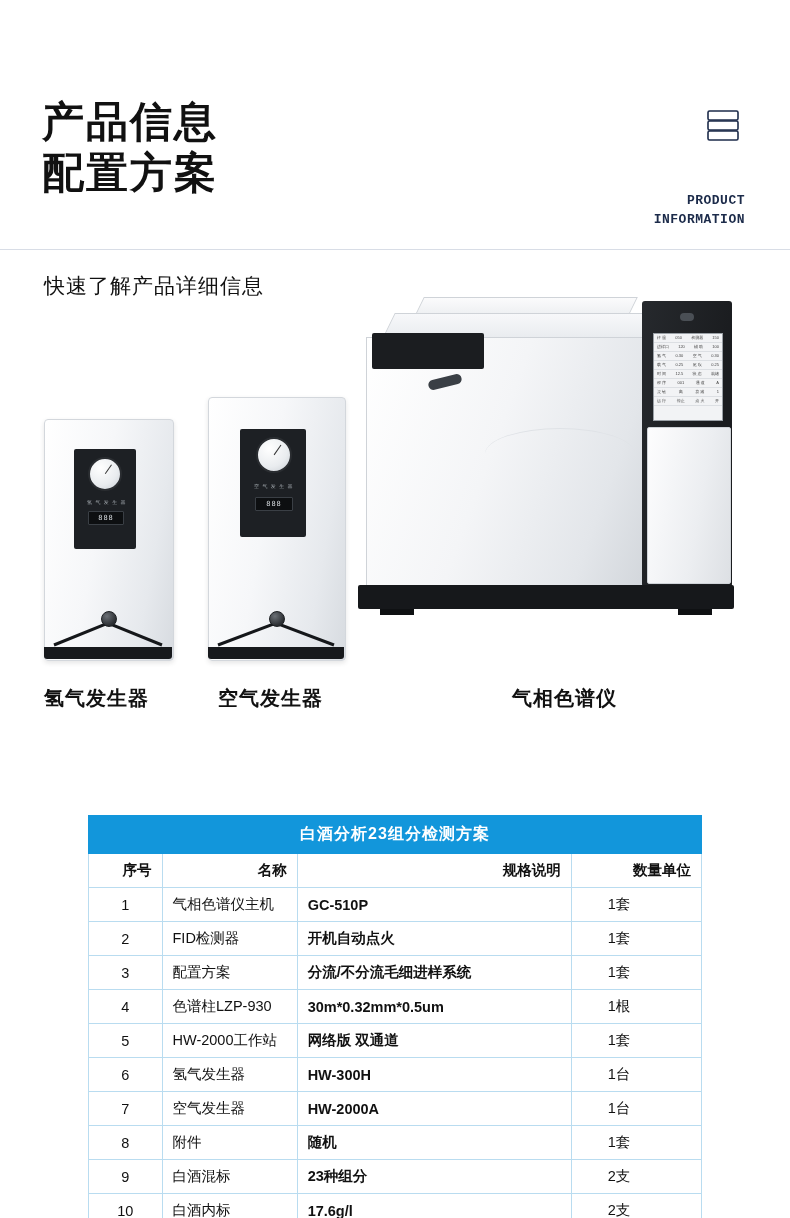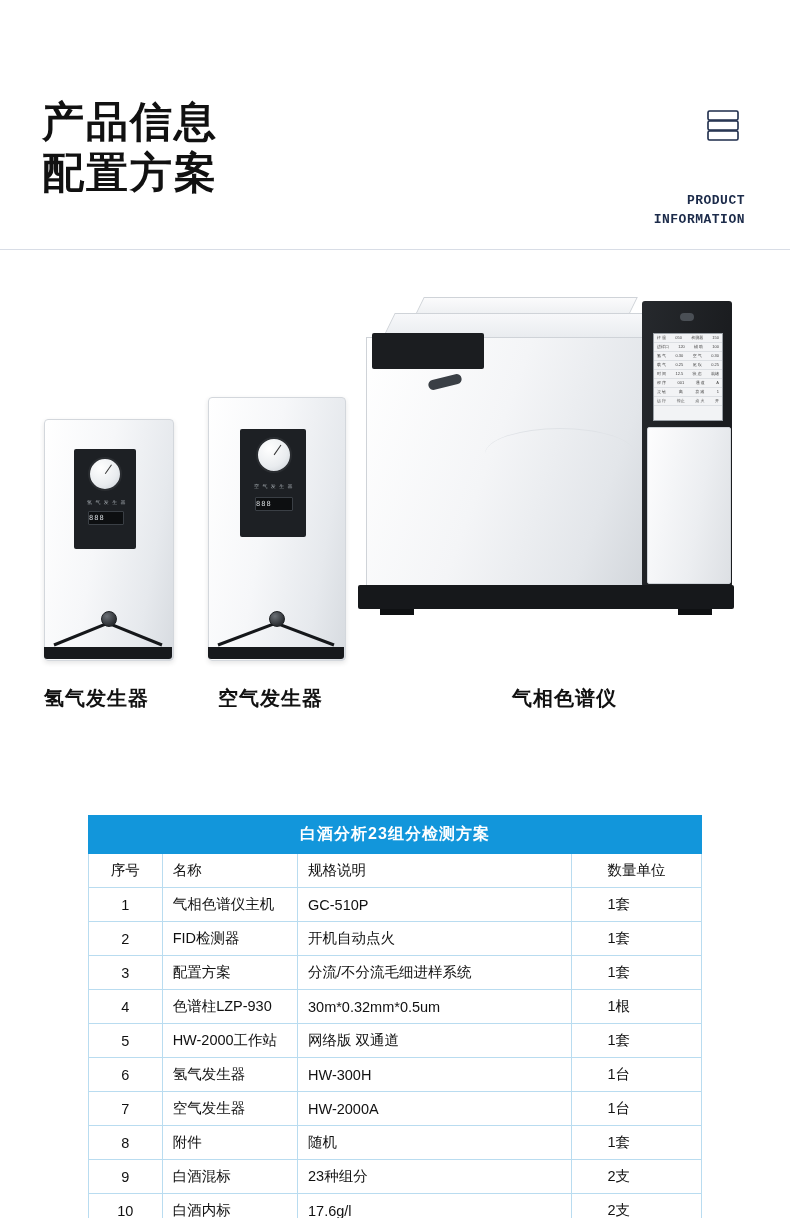--- a/index.html
+++ b/index.html
@@ -124,20 +124,21 @@
     letter-spacing: 1px;
     white-space: nowrap;
   }
   .panel-display {
     position: absolute;
     background: #0d0f11;
     border: 1px solid #3a3f45;
     color: #d8dde1;
     font-family: "DejaVu Sans Mono", monospace;
     font-size: 7px;
+    text-align: center;
     letter-spacing: 1px;
     border-radius: 1px;
   }
   .gen-base {
     position: absolute;
     bottom: 0;
     left: 0;
     width: 100%;
     height: 12px;
     background: #17191c;
@@ -317,23 +318,23 @@
     border: 1px solid #1296db;
   }
   tbody td {
     border: 1px solid #b9dcf0;
     padding: 7px 10px;
     color: #111;
     height: 18px;
   }
   .col-idx { width: 64px; text-align: center; }
   .col-name { width: 140px; }
-  .col-spec { width: 290px; }
+  .col-spec { width: 290px; font-weight: bold; }
   .col-qty { width: 105px; padding-left: 36px; }
-  .subhead td { font-weight: normal; }
+  .subhead td { font-weight: bold; text-align: right; }
 </style>
 </head>
 <body>
 
 <div class="header">
   <div class="title-block">
     <div class="title-line">产品信息</div>
     <div class="title-line">配置方案</div>
   </div>
 
@@ -344,20 +345,21 @@
       <rect x="6" y="23" width="30" height="9" rx="1.5" fill="none" stroke="#1c2b4a" stroke-width="1.6"></rect>
     </svg>
   </div>
 
   <div class="product-info-en">
     <div>PRODUCT</div>
     <div>INFORMATION</div>
   </div>
 
   <div class="subtitle-rule"></div>
+  <div class="subtitle">快速了解产品详细信息</div>
 </div>
 
 <div class="products">
 
   <div class="gen" style="left:44px; top:152px; width:128px; height:240px;">
     <div class="gen-body"></div>
     <div class="gen-panel" style="left:30px; top:30px; width:62px; height:100px;">
       <div class="gauge" style="left:14px; top:8px; width:34px; height:34px;"></div>
       <div class="panel-label" style="left:13px; top:50px;">氢 气 发 生 器</div>
       <div class="panel-display" style="left:14px; top:62px; width:34px; height:12px; line-height:12px;">888</div>

